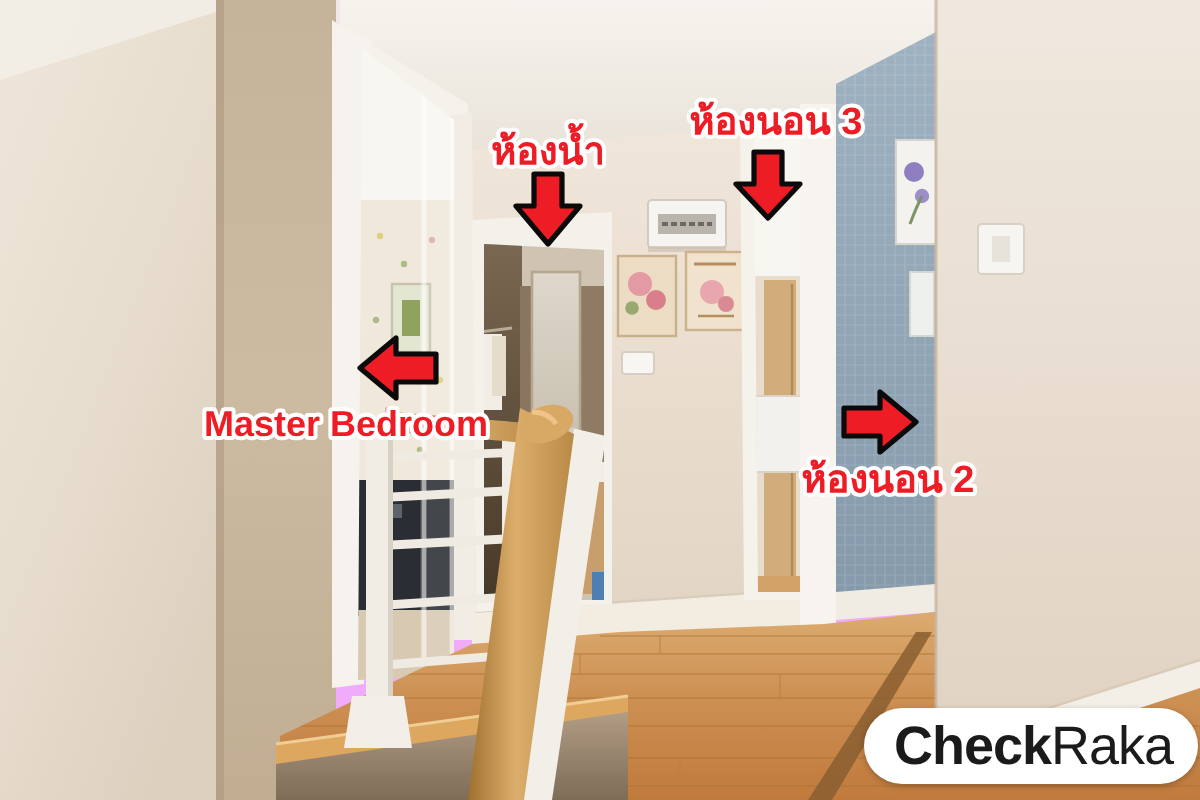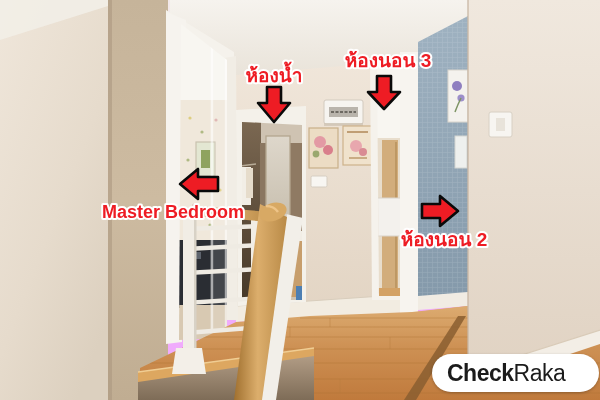--- a/index.html
+++ b/index.html
@@ -15,21 +15,21 @@
     paint-order:stroke fill;text-anchor:middle;
   }
   .ann-label-en{font-size:18px;}
   .arrow{stroke:#0a0a0a;stroke-width:2.6px;stroke-linejoin:round;}
   .logo-pill{
     position:absolute;left:432px;top:354px;width:167px;height:38px;
     background:#ffffff;border-radius:19px;
     display:flex;align-items:center;padding-left:15px;box-sizing:border-box;
     box-shadow:0 1px 3px rgba(0,0,0,0.25);
   }
-  .logo-text{font-size:23px;color:#1b1b1b;letter-spacing:-0.5px;white-space:nowrap;}
+  .logo-text{font-size:27px;color:#1b1b1b;letter-spacing:-0.5px;white-space:nowrap;}
   .logo-bold{font-weight:700;}
   .logo-reg{font-weight:400;}
 </style>
 </head>
 <body>
 
 <div class="canvas">
 
   <svg class="photo" width="600" height="400" viewBox="0 0 600 400">
     <defs>

